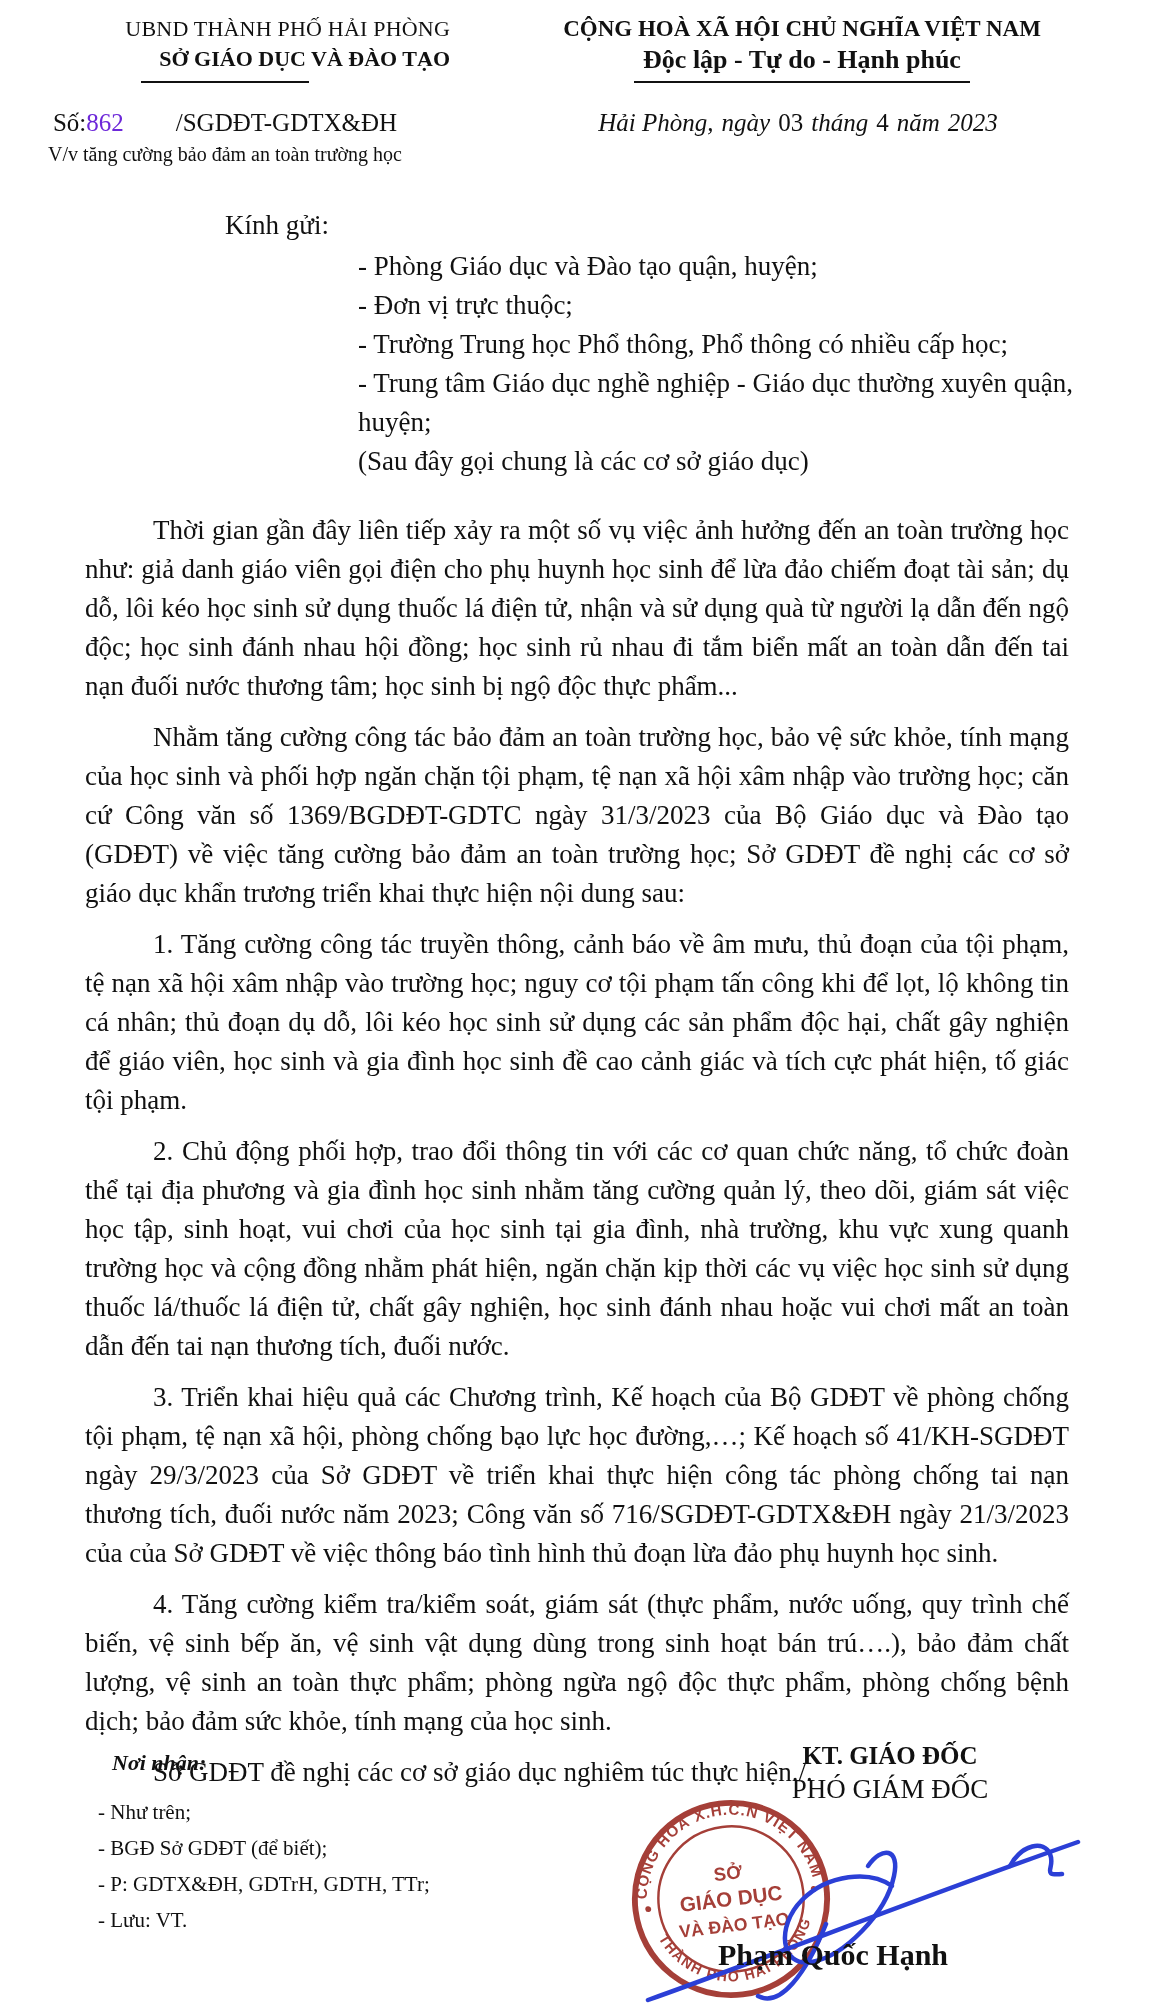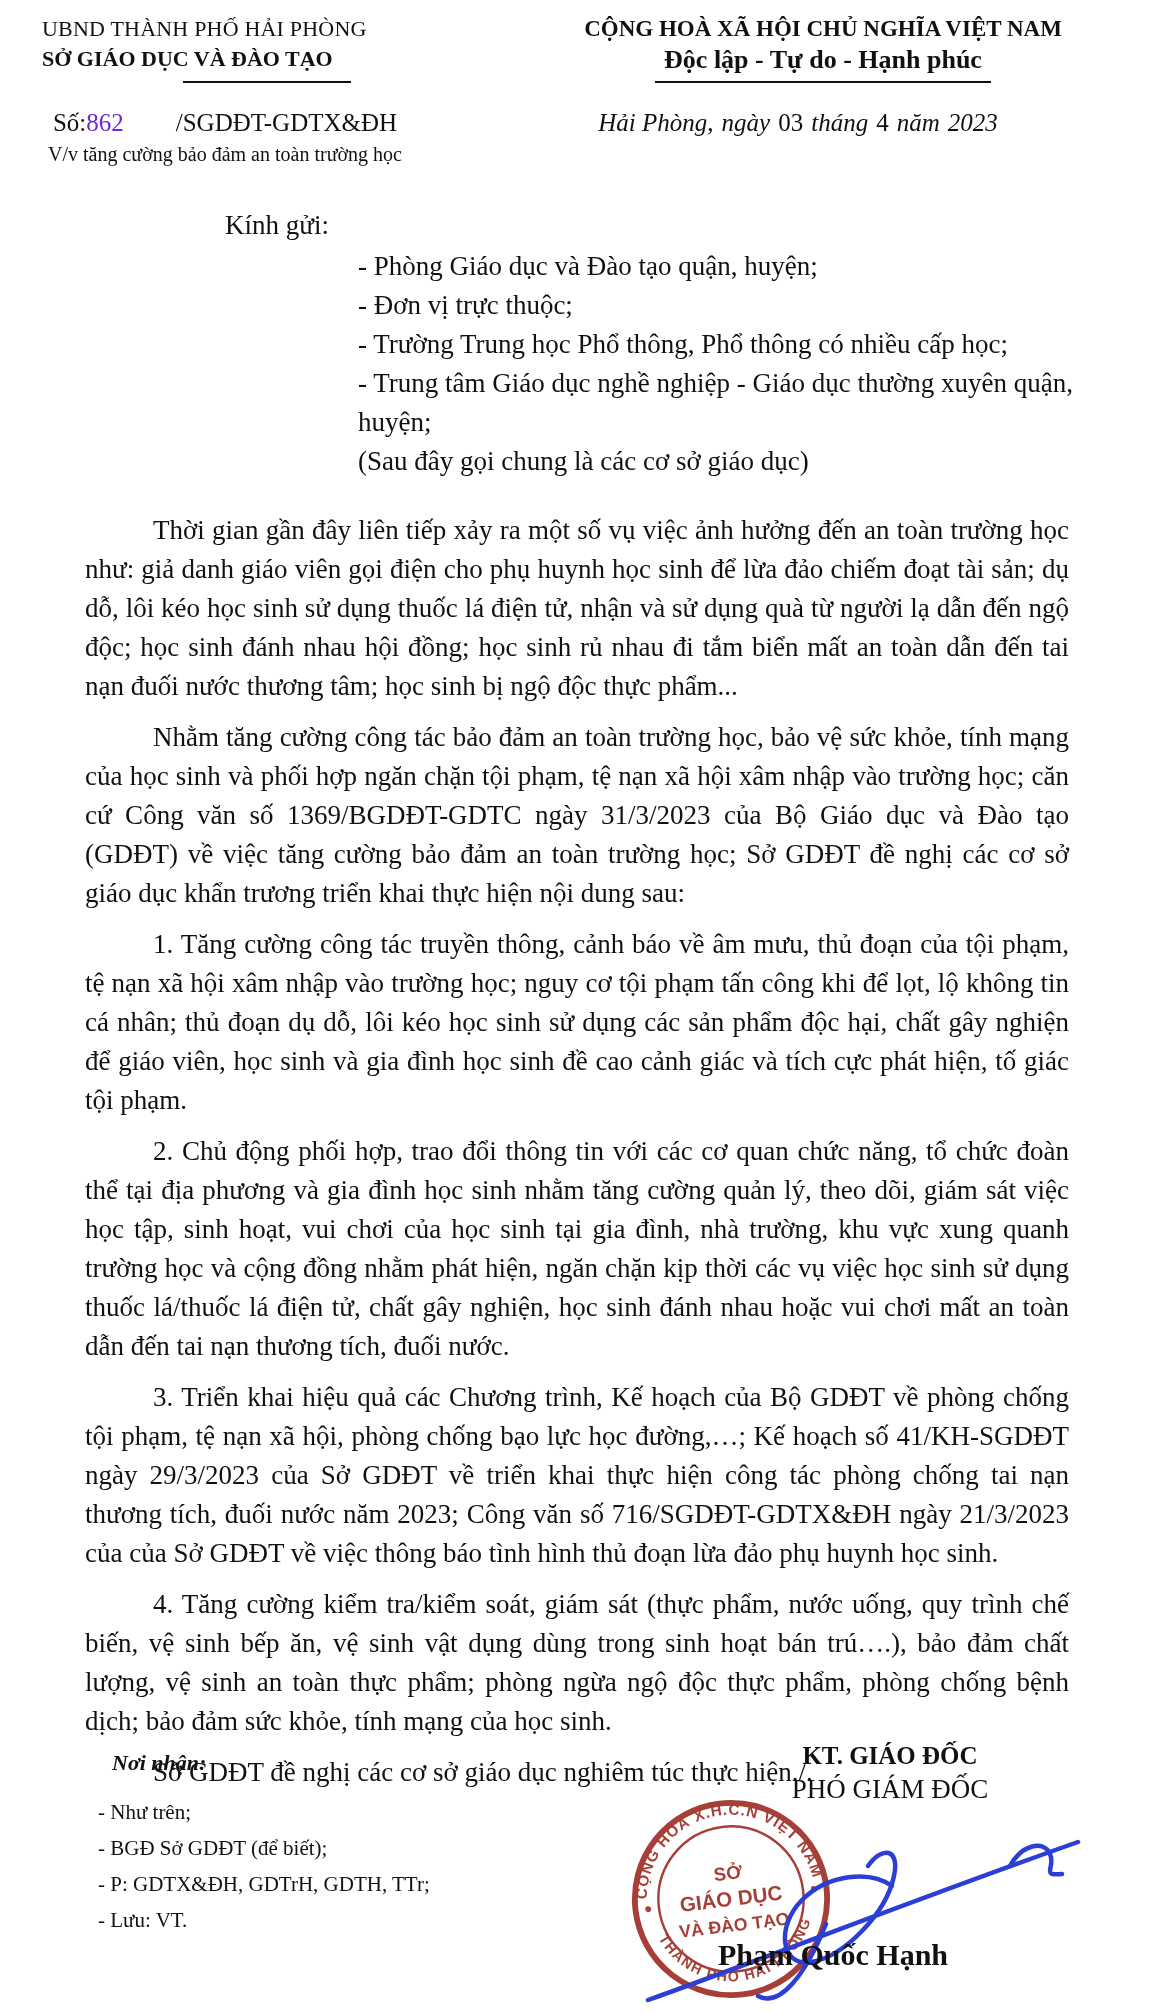--- a/index.html
+++ b/index.html
@@ -13,23 +13,22 @@
     color: #111111;
     overflow: hidden;
   }
   
   .header-row {
     display: flex;
     padding-top: 16px;
   }
   .header-left {
     width: 450px;
-    text-align: left;
+    text-align: right;
     flex-shrink: 0;
-    margin-left: 42px;
   }
   .header-right {
     flex: 1;
     text-align: center;
   }
   .org-line1 { font-size: 22px; letter-spacing: 0.2px; }
   .org-line2 { font-size: 22px; font-weight: bold; margin-top: 4px; }
   .org-underline {
     width: 168px; height: 0;
     border-top: 2px solid #111;

